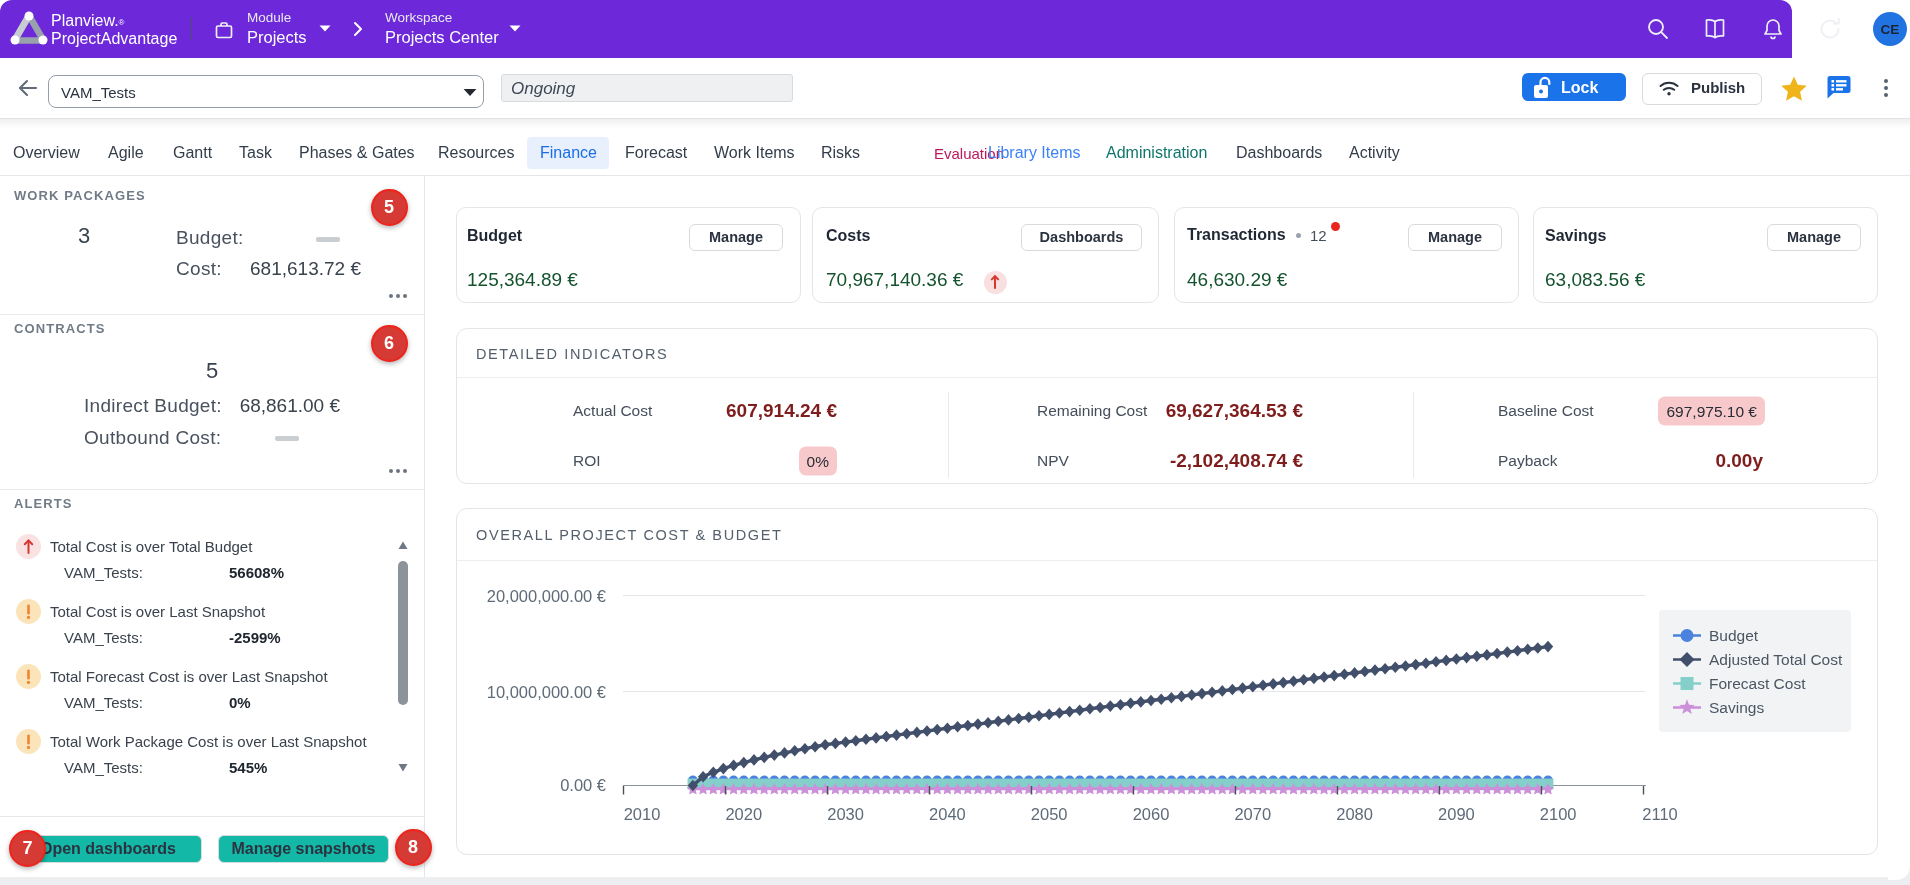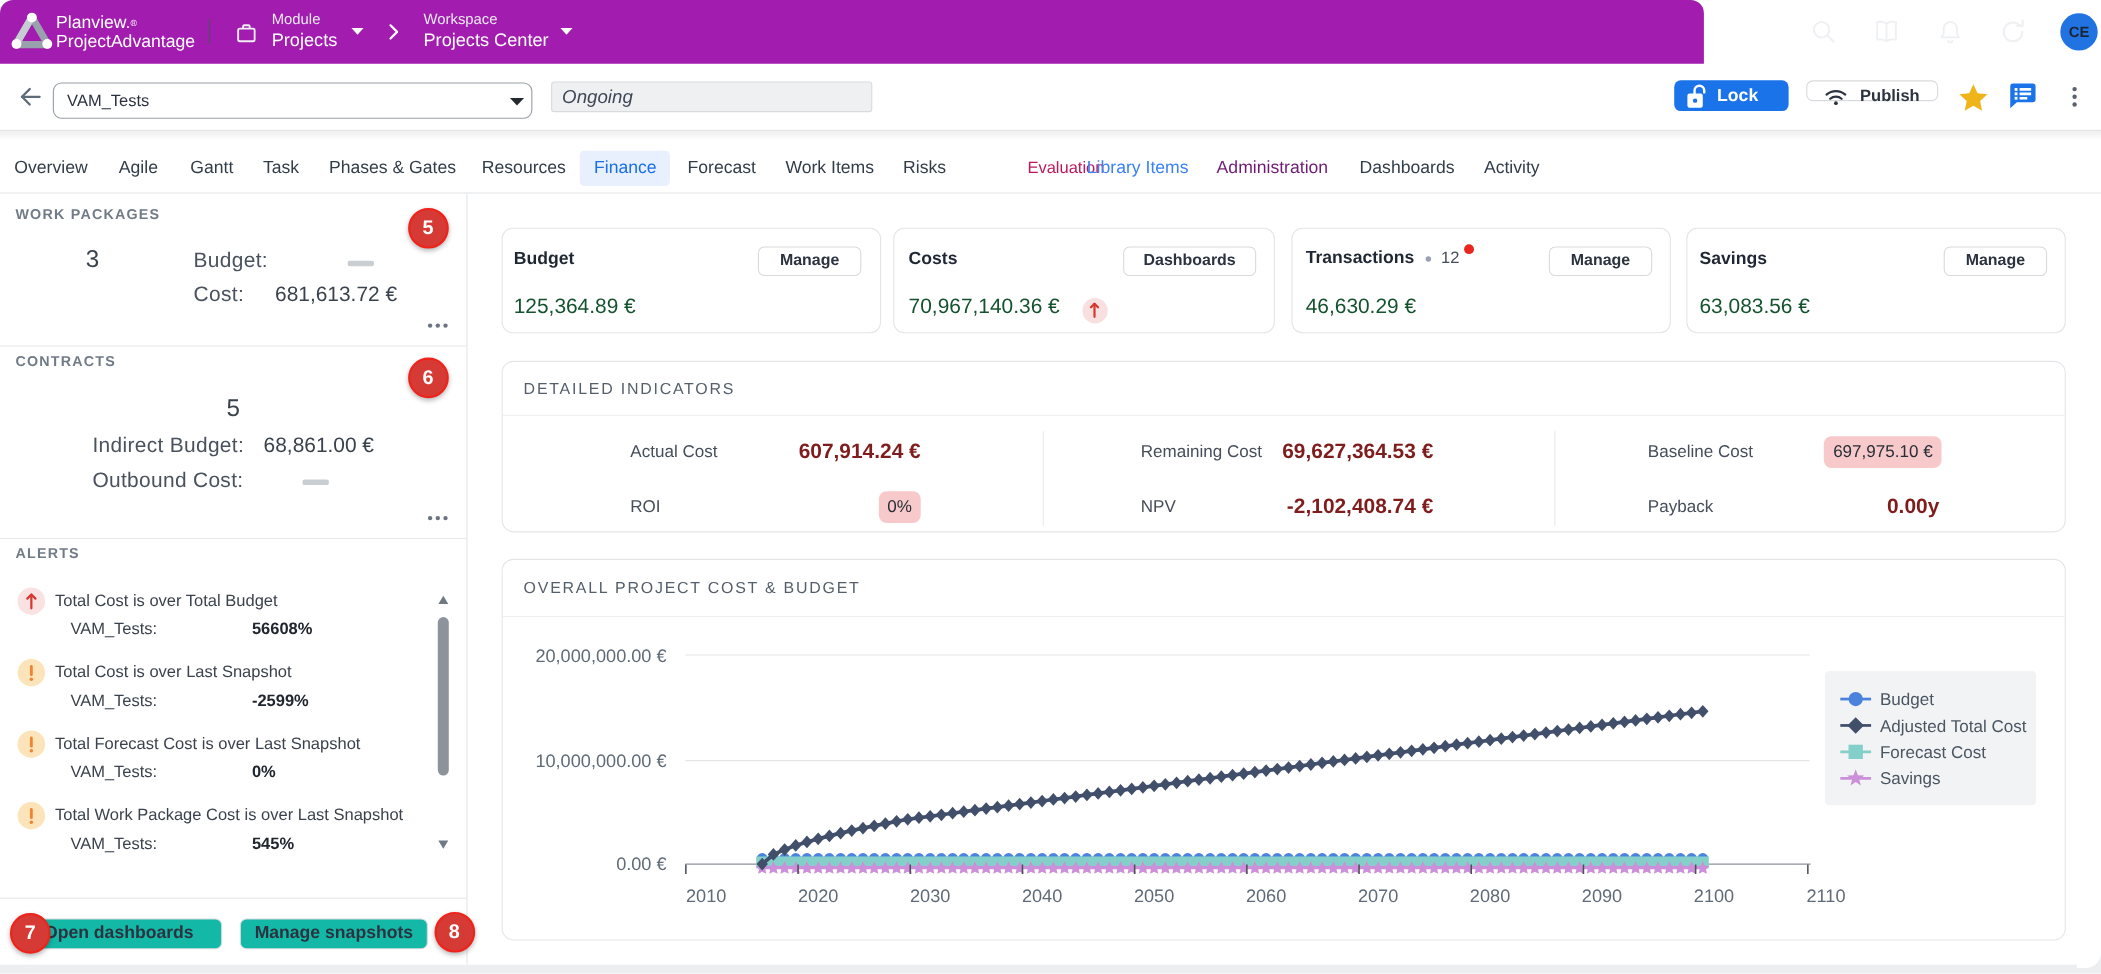--- a/index.html
+++ b/index.html
@@ -13,21 +13,21 @@
 .btn {border:1px solid #d9dbde;border-radius:6px;box-sizing:border-box;background:#14b8a6;display:flex;align-items:center;justify-content:center;font-size:16px;font-weight:bold;color:#2b3340}
 .cardtitle {font-size:16px;font-weight:bold;color:#1f2733}
 .cardval {font-size:19px;color:#14532d}
 .panel {border:1px solid #e3e5e8;border-radius:11px;box-sizing:border-box;background:#fff}
 .phead {font-size:14.5px;color:#545f6b;letter-spacing:1.6px}
 .ilab {font-size:15.5px;color:#454e5a}
 .ival {font-size:19px;font-weight:bold;color:#7f1d1d}
 </style></head>
 <body>
 
-<div class="abs" style="left:0;top:0;width:1549px;height:58px;background:#a21caf;border-radius:12px 12px 0 0">
+<div class="abs" style="left:0;top:0;width:1792px;height:58px;background:#6d28d9;border-radius:12px 12px 0 0">
 <svg width="38" height="38" viewBox="0 0 38 38" style="position:absolute;left:10px;top:9px">
 <path d="M19 6.5 L33.5 31.5 L4.5 31.5 Z" fill="none" stroke="#99a1ad" stroke-width="6.5" stroke-linejoin="round"></path>
 <path d="M19 6.5 L4.5 31.5" stroke="#c7ccd3" stroke-width="6.5" stroke-linecap="round"></path>
 <circle cx="19" cy="7" r="4.5" fill="#fff"></circle>
       <circle cx="33" cy="31" r="4.5" fill="#fff"></circle>
       <circle cx="5" cy="31" r="4.5" fill="#fff"></circle>
     </svg>
 <span class="abs" style="left:51px;top:12px;font-size:16px;color:#fff">Planview.<span style="font-size:8px;vertical-align:1px">®</span></span>
 <span class="abs" style="left:51px;top:30px;font-size:16px;color:#fff">ProjectAdvantage</span>
 <div class="abs" style="left:190px;top:17px;width:1px;height:23px;background:#4a5260"></div>
@@ -79,21 +79,21 @@
 <div class="abs" style="left:501px;top:74px;width:292px;height:28px;background:#eff0f2;border:1px solid #d8dbde;border-radius:3px;box-sizing:border-box"></div>
 <span class="abs vc" style="left:511px;top:89px;font-size:17px;font-style:italic;color:#3f4856">Ongoing</span>
 <div class="abs" style="left:1522px;top:73px;width:104px;height:28px;background:#1a73e8;border-radius:6px">
     <svg width="24" height="24" viewBox="0 0 24 24" style="position:absolute;left:10px;top:2px">
 <rect x="2" y="10" width="14" height="13" rx="2" fill="#fff"></rect>
 <path d="M8.5 10 V7.3 a4.4 4.4 0 0 1 8.8 0 V9" fill="none" stroke="#fff" stroke-width="2.2" stroke-linecap="round"></path>
 <circle cx="9" cy="16.5" r="2" fill="#1a73e8"></circle>
     </svg>
     <span class="abs vc" style="left:39px;top:14.5px;font-size:16px;font-weight:bold;color:#fff">Lock</span>
   </div>
-<div class="abs" style="left:1642px;top:73px;width:120px;height:19px;background:#fff;border:1px solid #d8dadd;border-radius:6px;box-sizing:border-box">
+<div class="abs" style="left:1642px;top:73px;width:120px;height:32px;background:#fff;border:1px solid #d8dadd;border-radius:6px;box-sizing:border-box">
     <svg width="24" height="24" viewBox="0 0 24 24" style="position:absolute;left:14px;top:2px">
 <path d="M3.5 10 a12.8 12.8 0 0 1 17 0" fill="none" stroke="#2b3340" stroke-width="2" stroke-linecap="round"></path>
 <path d="M6.8 13.8 a8 8 0 0 1 10.4 0" fill="none" stroke="#2b3340" stroke-width="2" stroke-linecap="round"></path>
 <circle cx="12" cy="17.8" r="1.7" fill="#2b3340"></circle>
     </svg>
     <span class="abs vc" style="left:48px;top:13px;font-size:15px;font-weight:bold;color:#2b3340">Publish</span>
   </div>
 <svg width="32" height="32" viewBox="0 0 32 32" style="position:absolute;left:1778px;top:73px">
 <path d="M16 3.5 L19.8 11.7 L28.8 12.7 L22.1 18.8 L23.9 27.7 L16 23.2 L8.1 27.7 L9.9 18.8 L3.2 12.7 L12.2 11.7 Z" fill="#f0b41b"></path>
   </svg>
@@ -116,21 +116,21 @@
 <span class="abs vc" style="left:108px;top:153px;font-size:16px;color:#323d4a;white-space:nowrap">Agile</span>
 <span class="abs vc" style="left:173px;top:153px;font-size:16px;color:#323d4a;white-space:nowrap">Gantt</span>
 <span class="abs vc" style="left:239px;top:153px;font-size:16px;color:#323d4a;white-space:nowrap">Task</span>
 <span class="abs vc" style="left:299px;top:153px;font-size:16px;color:#323d4a;white-space:nowrap">Phases &amp; Gates</span>
 <span class="abs vc" style="left:438px;top:153px;font-size:16px;color:#323d4a;white-space:nowrap">Resources</span>
 <span class="abs vc" style="left:625px;top:153px;font-size:16px;color:#323d4a;white-space:nowrap">Forecast</span>
 <span class="abs vc" style="left:714px;top:153px;font-size:16px;color:#323d4a;white-space:nowrap">Work Items</span>
 <span class="abs vc" style="left:821px;top:153px;font-size:16px;color:#323d4a;white-space:nowrap">Risks</span>
 <span class="abs vc" style="left:934px;top:153px;font-size:15px;color:#be185d;white-space:nowrap">Evaluation</span>
 <span class="abs vc" style="left:988px;top:153px;font-size:16px;color:#3b82f6;white-space:nowrap">Library Items</span>
-<span class="abs vc" style="left:1106px;top:153px;font-size:16px;color:#701a75;white-space:nowrap">Administration</span>
+<span class="abs vc" style="left:1106px;top:153px;font-size:16px;color:#0f766e;white-space:nowrap">Administration</span>
 <span class="abs vc" style="left:1236px;top:153px;font-size:16px;color:#323d4a;white-space:nowrap">Dashboards</span>
 <span class="abs vc" style="left:1349px;top:153px;font-size:16px;color:#323d4a;white-space:nowrap">Activity</span>
 <div class="abs" style="left:527px;top:137px;width:82px;height:32px;border-radius:4px;background:#e8f0fd"></div>
 <span class="abs vc" style="left:540px;top:153px;font-size:16px;color:#1a6fe8">Finance</span>
 <div class="abs" style="left:0;top:175px;width:1910px;height:1px;background:#e4e6e9"></div>
 
 <div class="abs" style="left:424px;top:176px;width:1px;height:701px;background:#e4e6e9"></div>
 <span class="abs vc shead" style="left:14px;top:195px">WORK PACKAGES</span>
 <div style="position:absolute;left:370.5px;top:188.5px;width:37px;height:37px;border-radius:50%;background:#d63a34;border:2px solid #ee241c;box-shadow:0 2px 5px rgba(0,0,0,.3);color:#fff;font-size:18px;font-weight:bold;display:flex;align-items:center;justify-content:center;box-sizing:border-box;z-index:5">5</div>
 <span class="abs vc" style="left:78px;top:236px;font-size:22px;color:#3a424d">3</span>

